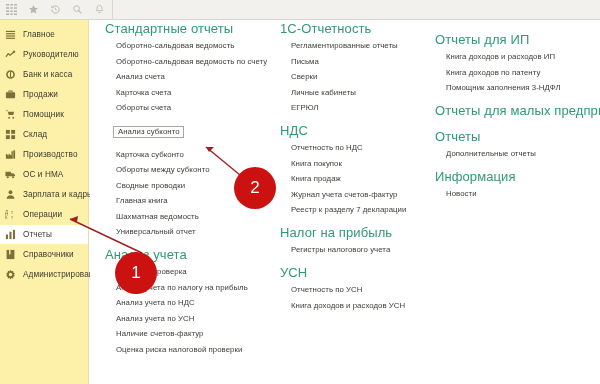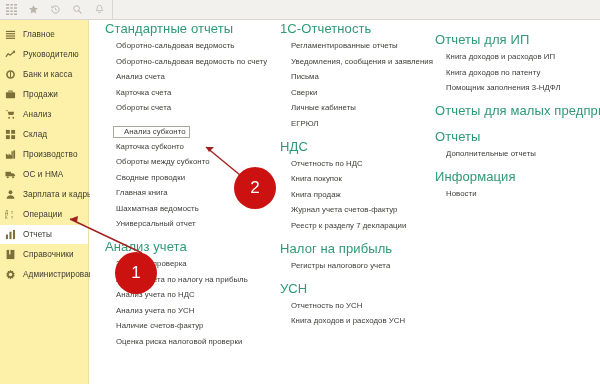--- a/index.html
+++ b/index.html
@@ -105,23 +105,23 @@
     font-size: 7.8px;
     color: #3d3c38;
     line-height: 8px;
     margin-bottom: 7.5px;
     white-space: nowrap;
     letter-spacing: 0.05px;
   }
   .g-item.focused {
     display: inline-block;
     border: 1px solid #a9a79f;
-    padding: 1px 3px 1px 10px;
+    padding: 1px 3px 1px 4px;
     margin-left: -3px;
-    margin-bottom: 5px;
+    margin-bottom: 13px;
     line-height: 8px;
   }
   .g-item a, .g-item { text-decoration: none; }
 
   
   #overlay {
     position: absolute;
     left: 0; top: 0;
     width: 600px; height: 384px;
     pointer-events: none;
@@ -232,21 +232,21 @@
     </div>
 
     <div class="side-item">
       <span class="side-ico">
         <svg width="11" height="11" viewBox="0 0 24 24">
           <path fill="currentColor" d="M1 2h4l3 11h10l2-7H7"></path>
           <circle cx="9" cy="19" r="2" fill="currentColor"></circle>
           <circle cx="18" cy="19" r="2" fill="currentColor"></circle>
         </svg>
       </span>
-      <span class="side-label">Анализ</span>
+      <span class="side-label">Помощник</span>
     </div>
 
     <div class="side-item">
       <span class="side-ico">
         <svg width="11" height="11" viewBox="0 0 24 24">
             <g fill="currentColor">
           <rect x="2" y="2" width="8.5" height="8.5"></rect>
               <rect x="13.5" y="2" width="8.5" height="8.5"></rect>
           <rect x="2" y="13.5" width="8.5" height="8.5"></rect>
               <rect x="13.5" y="13.5" width="8.5" height="8.5"></rect>
@@ -400,23 +400,20 @@
         </div>
       </div>
     <div class="col" id="col2">
         <div class="group">
           <div class="group-title">1С-Отчетность</div>
           <div class="group-items">
             <div>
               <div class="g-item">Регламентированные отчеты</div>
             </div>
             <div>
-              <div class="g-item">Уведомления, сообщения и заявления</div>
-            </div>
-            <div>
               <div class="g-item">Письма</div>
             </div>
             <div>
               <div class="g-item">Сверки</div>
             </div>
             <div>
               <div class="g-item">Личные кабинеты</div>
             </div>
             <div>
               <div class="g-item">ЕГРЮЛ</div>

